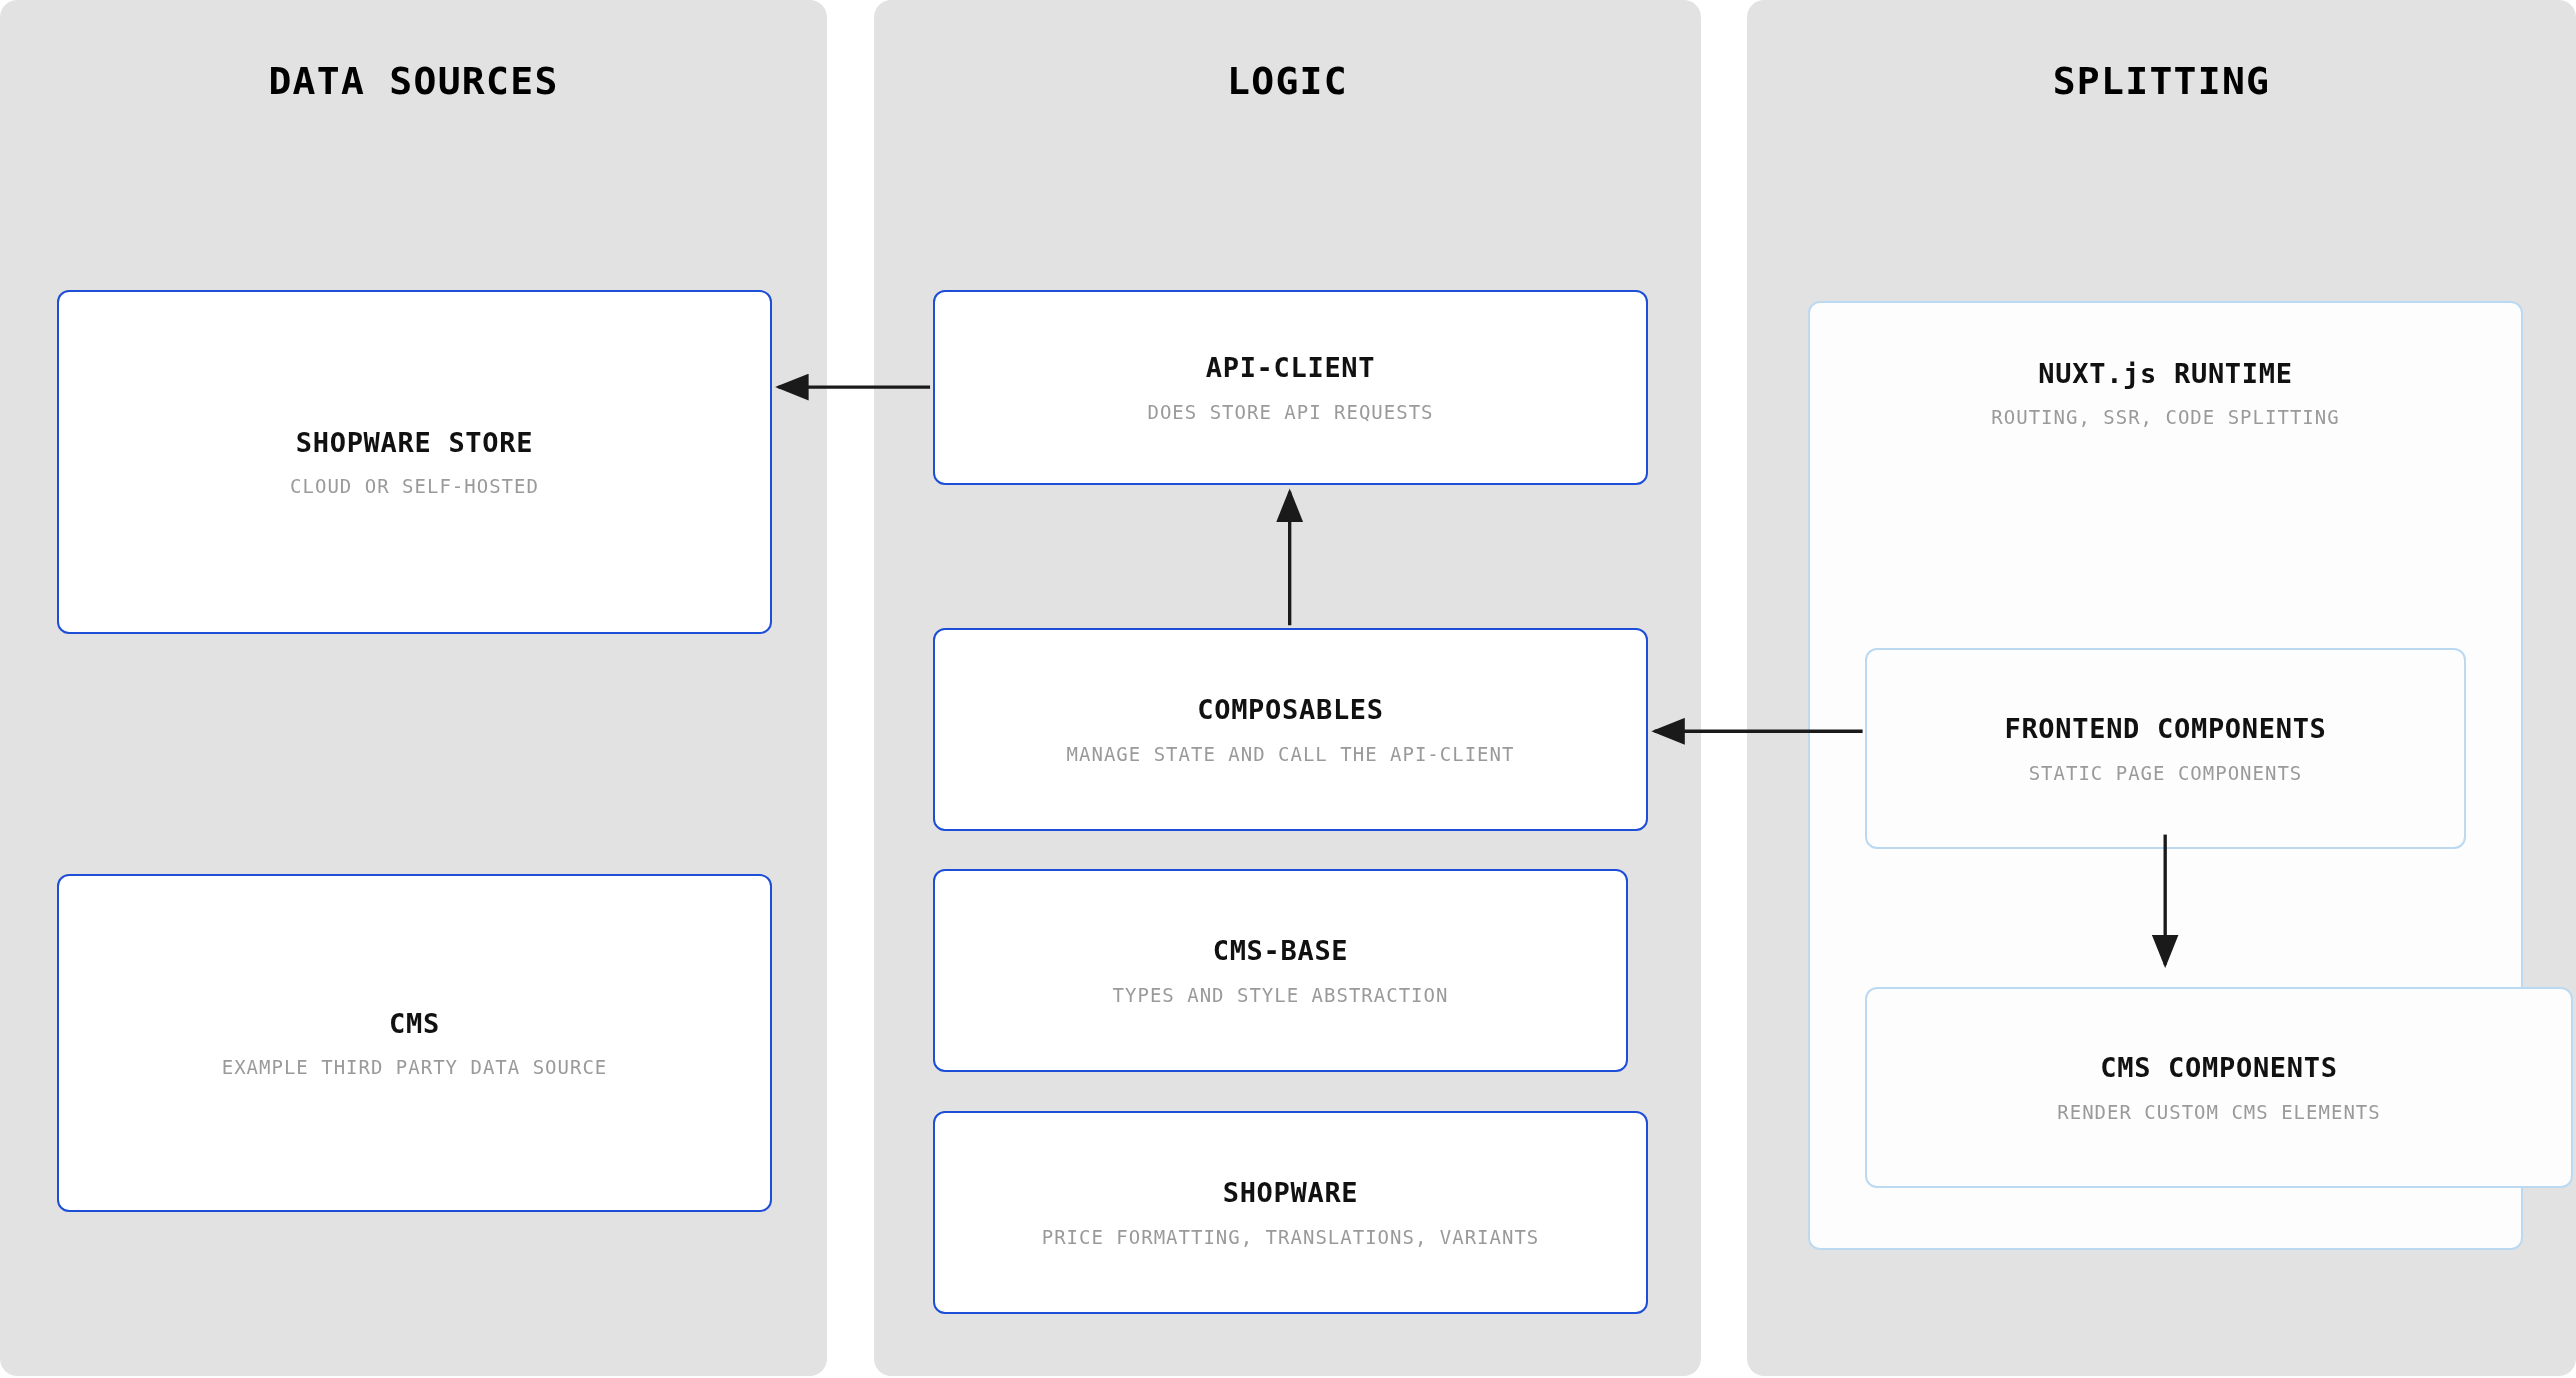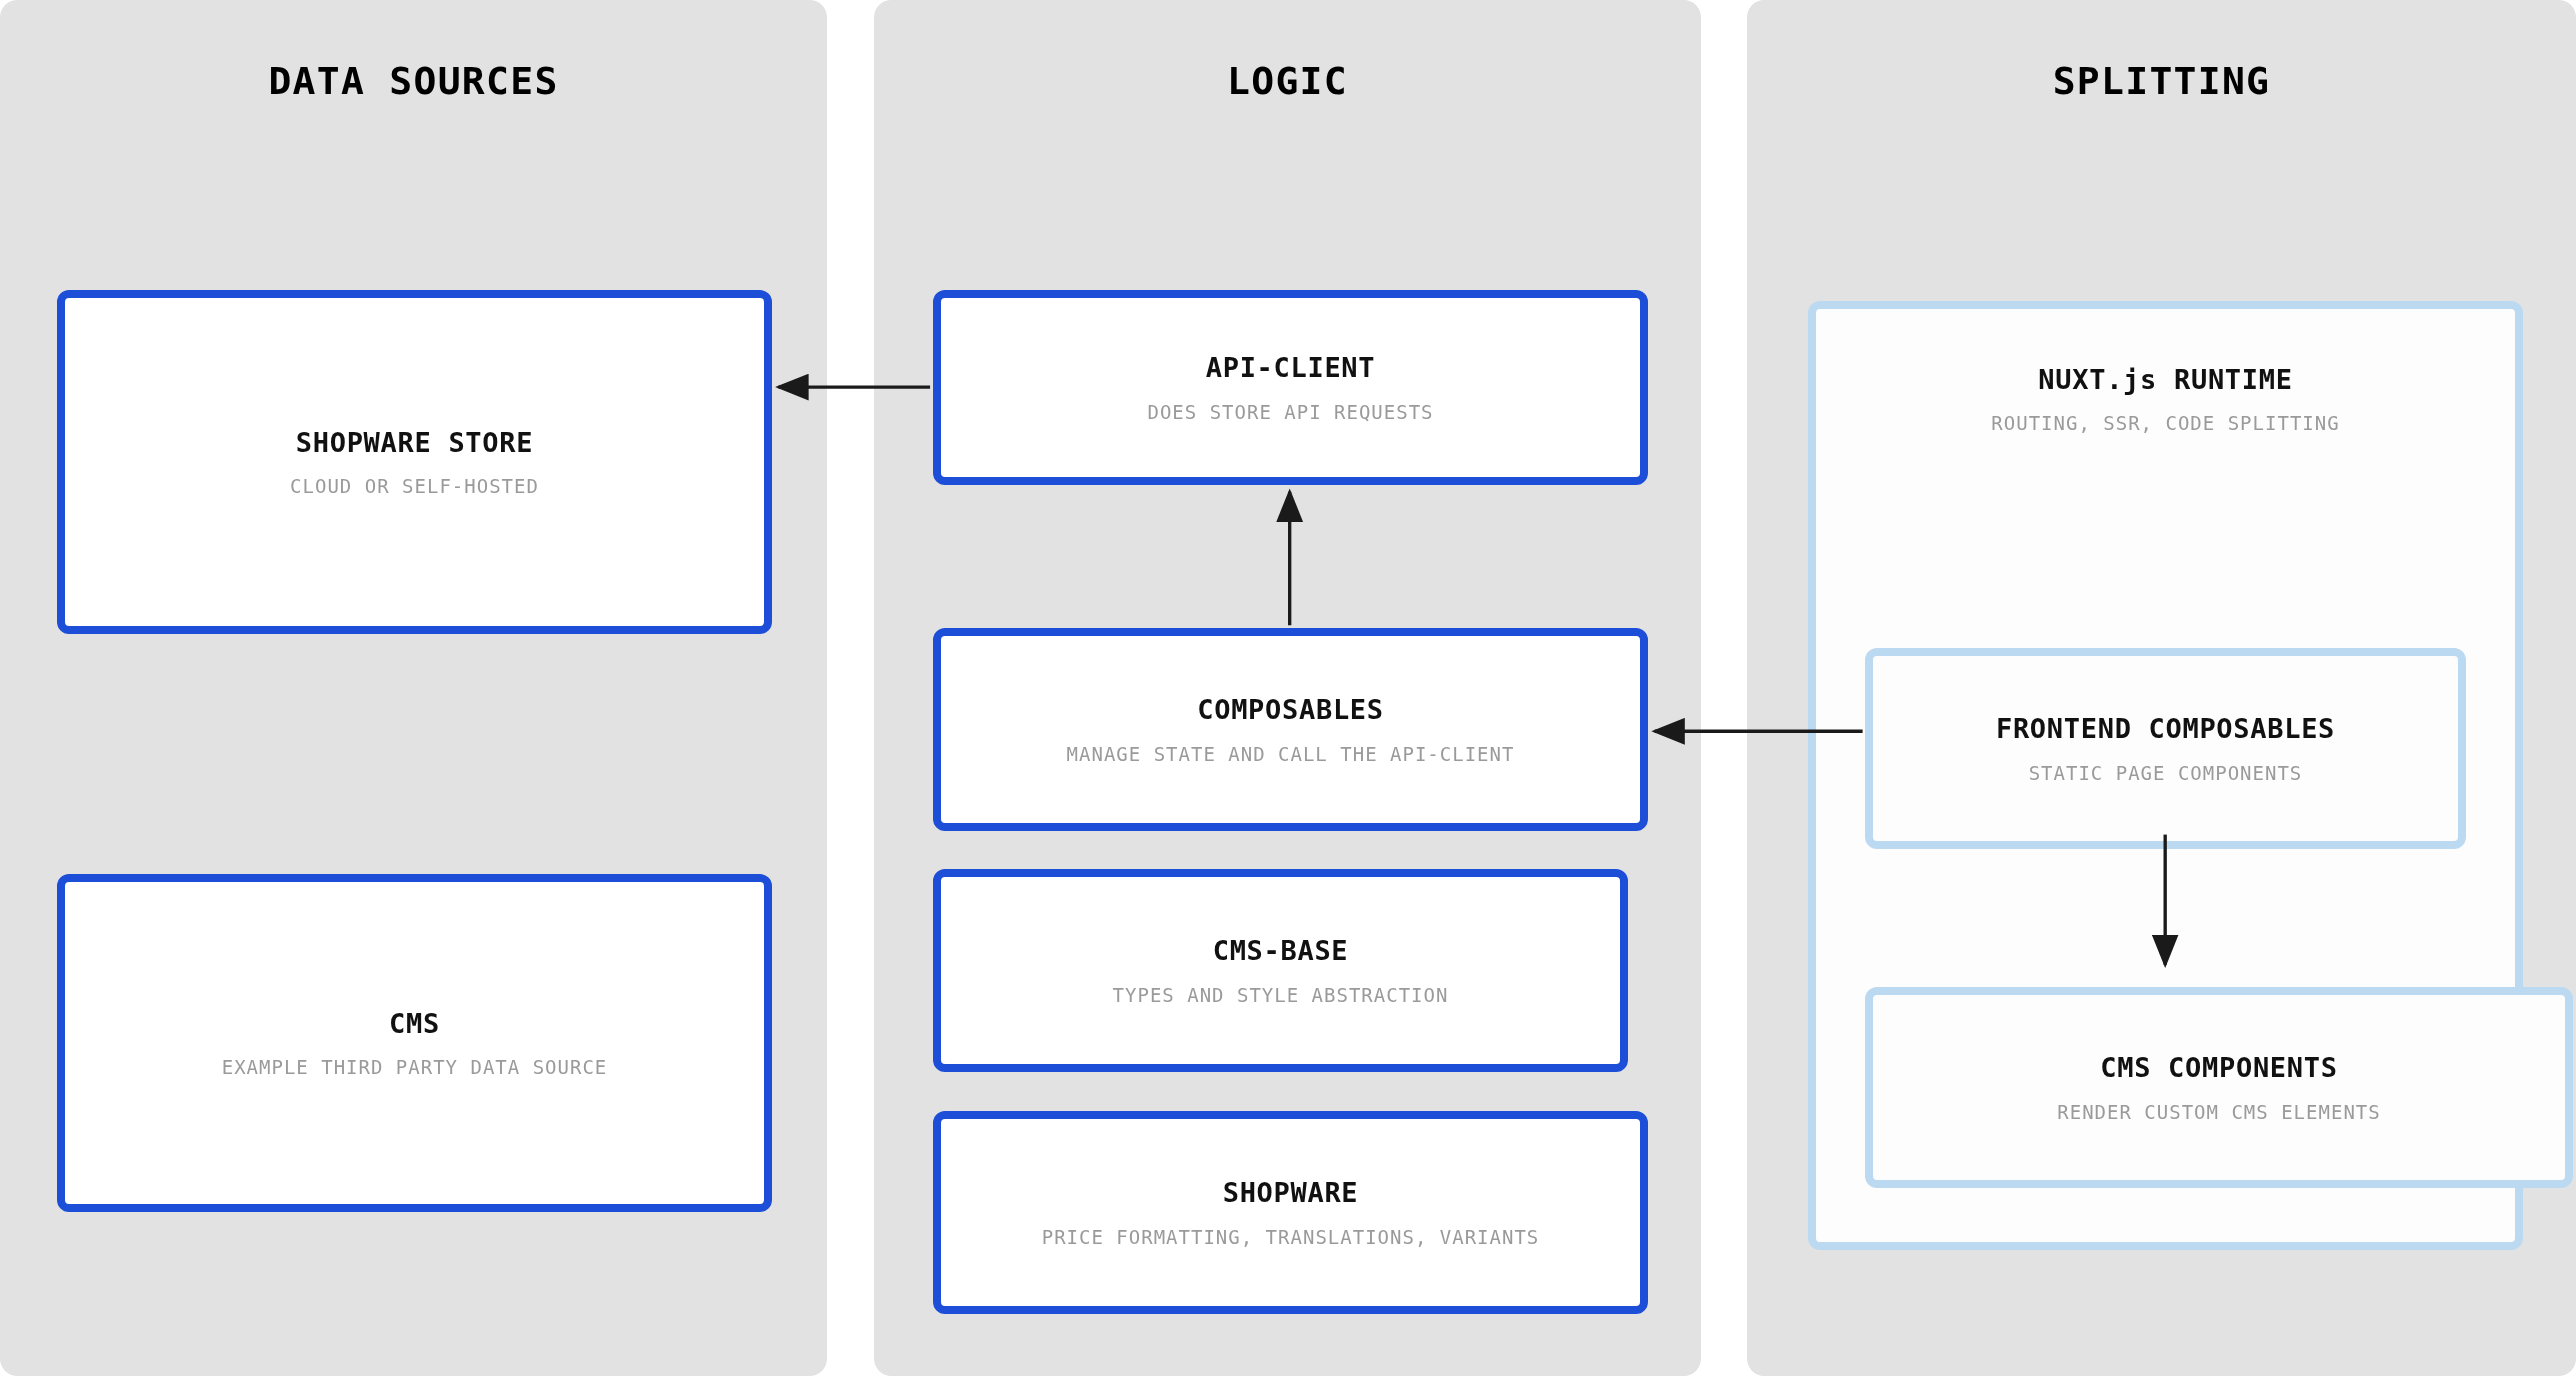--- a/index.html
+++ b/index.html
@@ -40,21 +40,21 @@
     font-size: 38px;
     font-weight: 700;
     letter-spacing: 1.3px;
     color: #000000;
   }
 
   .node {
     position: absolute;
     box-sizing: border-box;
     background: #ffffff;
-    border: 8px solid #1d4ed8;
+    border: 2px solid #1d4ed8;
     border-radius: 12px;
     display: flex;
     flex-direction: column;
     align-items: center;
     justify-content: center;
     padding: 8px 12px;
   }
   .node.plain {
     background: #fdfdfd;
     border-color: #bcd9f2;
@@ -149,21 +149,21 @@
     <div class="node-title">SHOPWARE</div>
     <div class="node-sub">PRICE FORMATTING, TRANSLATIONS, VARIANTS</div>
   </div>
 
   <div class="node plain" id="node-nuxt">
     <div class="node-title">NUXT.js RUNTIME</div>
     <div class="node-sub">ROUTING, SSR, CODE SPLITTING</div>
   </div>
 
   <div class="node plain" id="node-frontend">
-    <div class="node-title">FRONTEND COMPOSABLES</div>
+    <div class="node-title">FRONTEND COMPONENTS</div>
     <div class="node-sub">STATIC PAGE COMPONENTS</div>
   </div>
 
   <div class="node plain" id="node-cmscomp">
     <div class="node-title">CMS COMPONENTS</div>
     <div class="node-sub">RENDER CUSTOM CMS ELEMENTS</div>
   </div>
 
   <svg class="edge-svg" viewBox="0 0 3839 2054">
     <defs>

